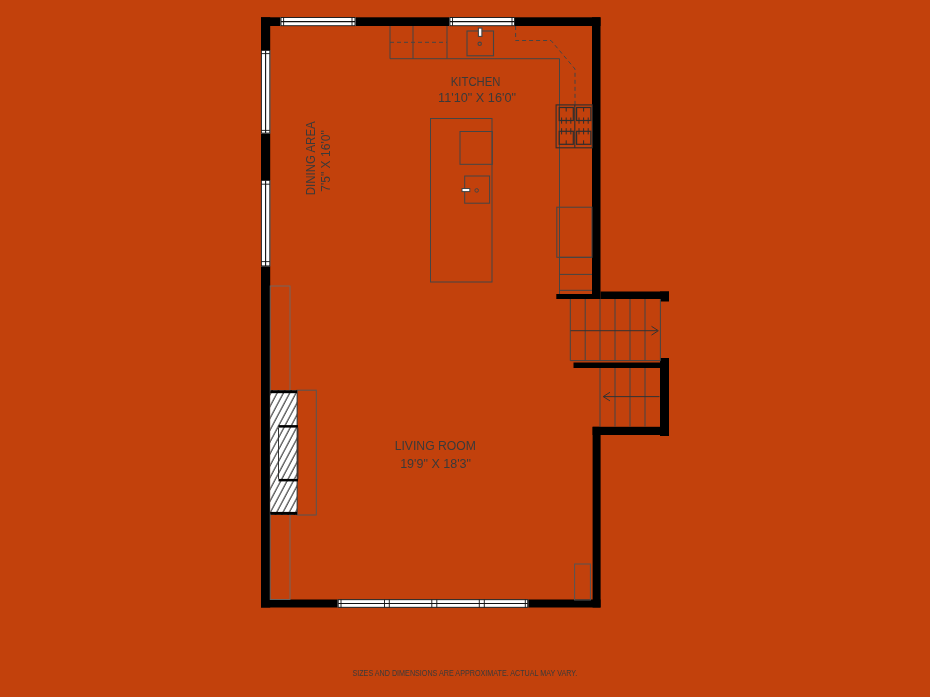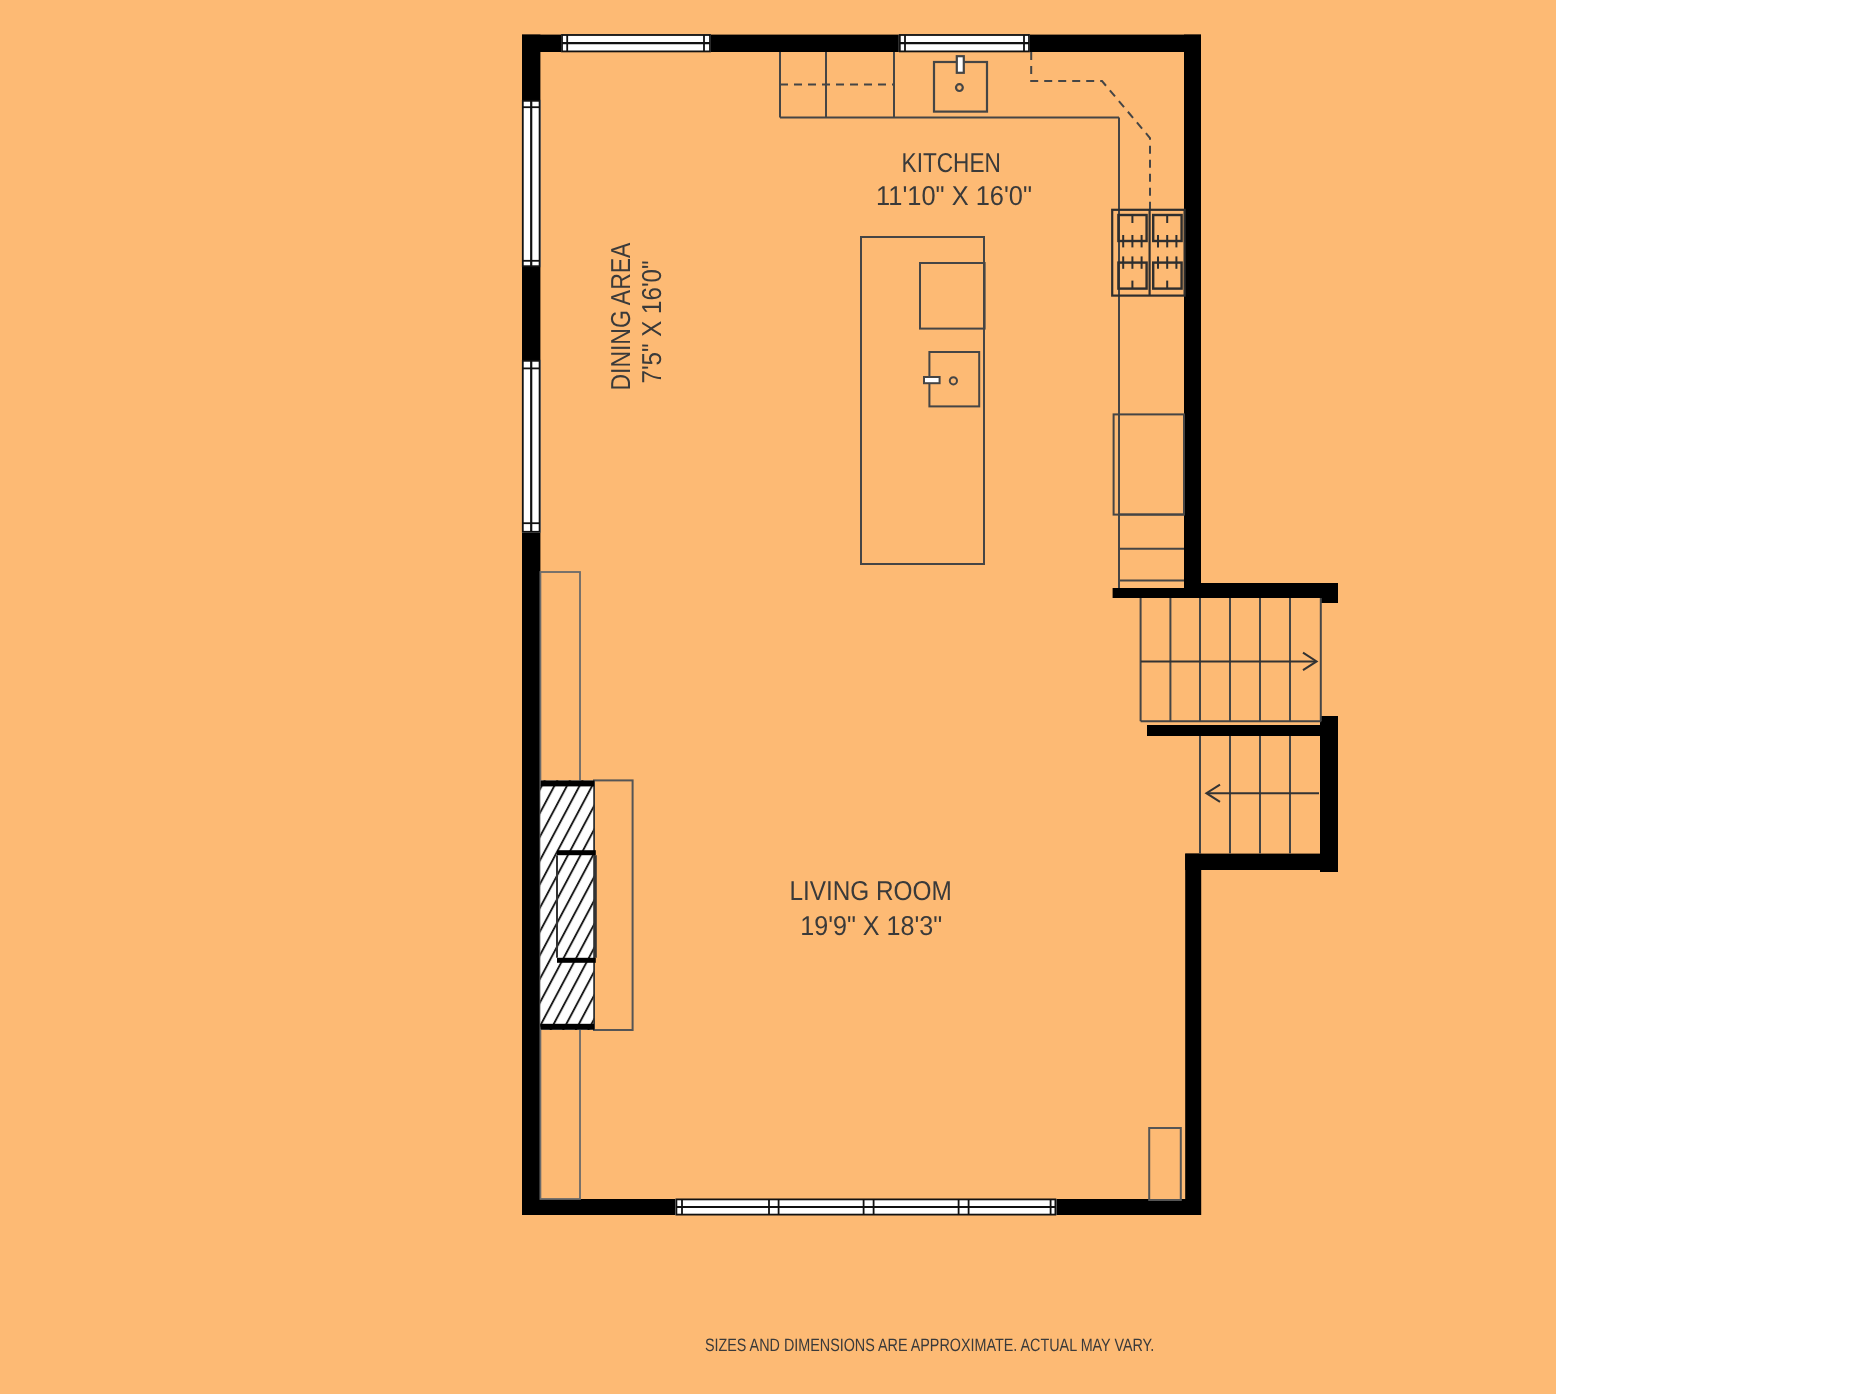--- a/index.html
+++ b/index.html
@@ -1,16 +1,16 @@
 <!DOCTYPE html>
 <html><head>
 <meta charset="utf-8">
 <style>
 html,body{margin:0;padding:0;background:#fff;}
-#page{position:relative;width:778px;height:697px;background:#fdba74;overflow:hidden;}
+#page{position:relative;width:930px;height:697px;background:#c2410c;overflow:hidden;}
 svg{position:absolute;top:0;left:0;}
 text{font-family:"Liberation Sans",sans-serif;fill:#3a3a3a;}
 </style>
 </head>
 <body>
 <div id="page">
 <svg width="930" height="697" viewBox="0 0 930 697">
 <defs>
 <pattern id="hatch" patternUnits="userSpaceOnUse" width="6.3" height="11" patternTransform="skewX(-28)">
   <rect width="6.3" height="11" fill="#fff"></rect>

